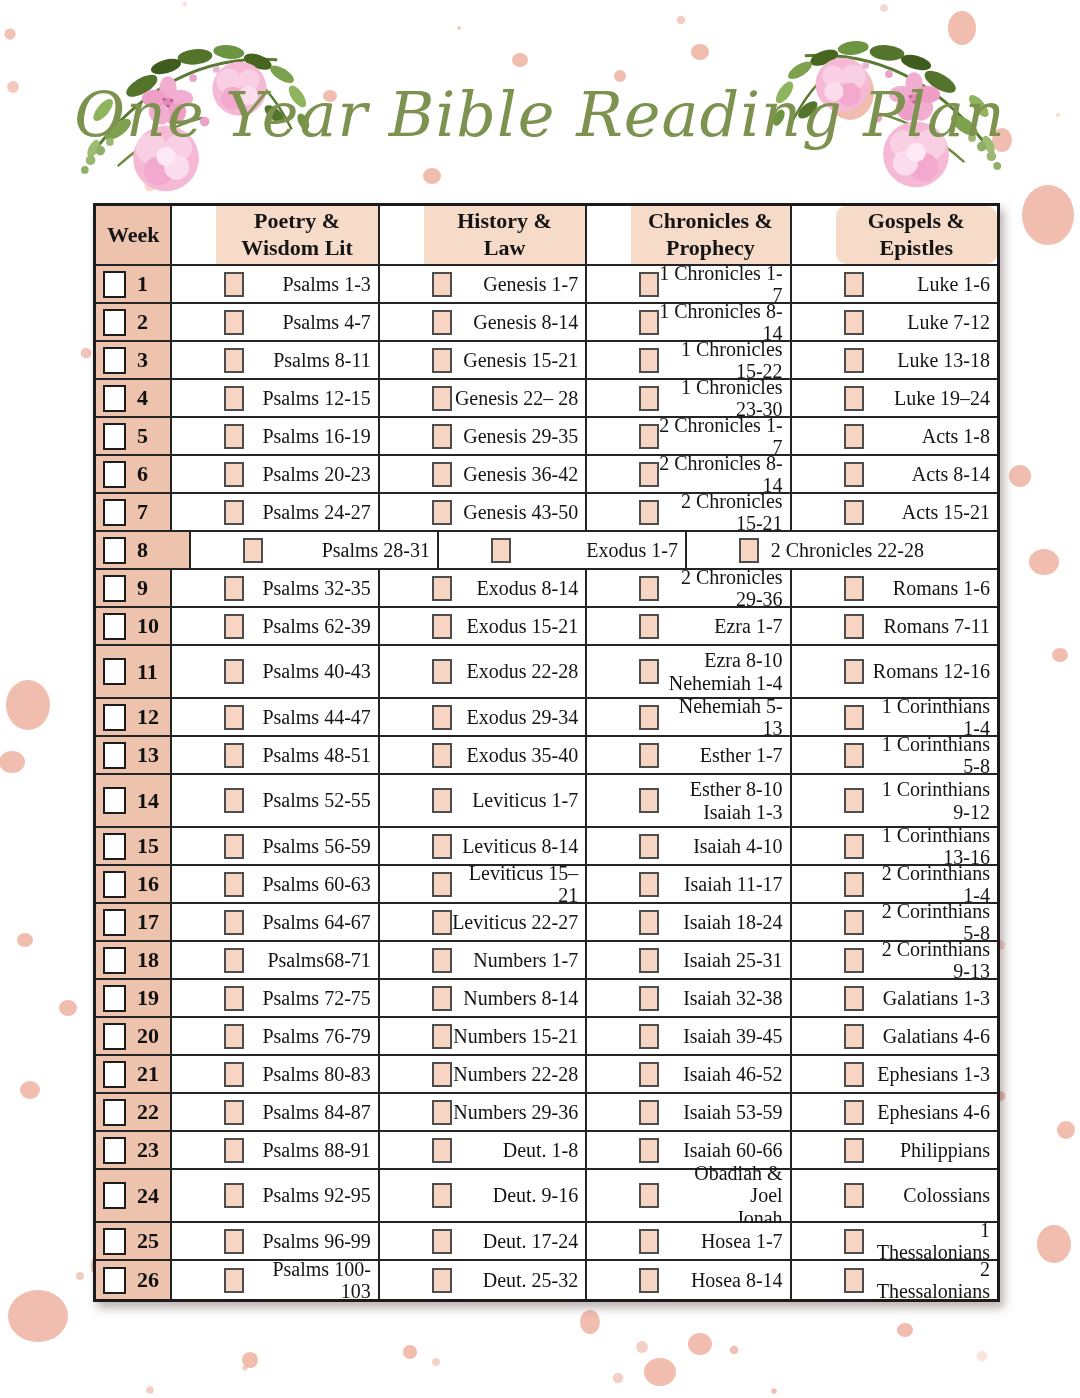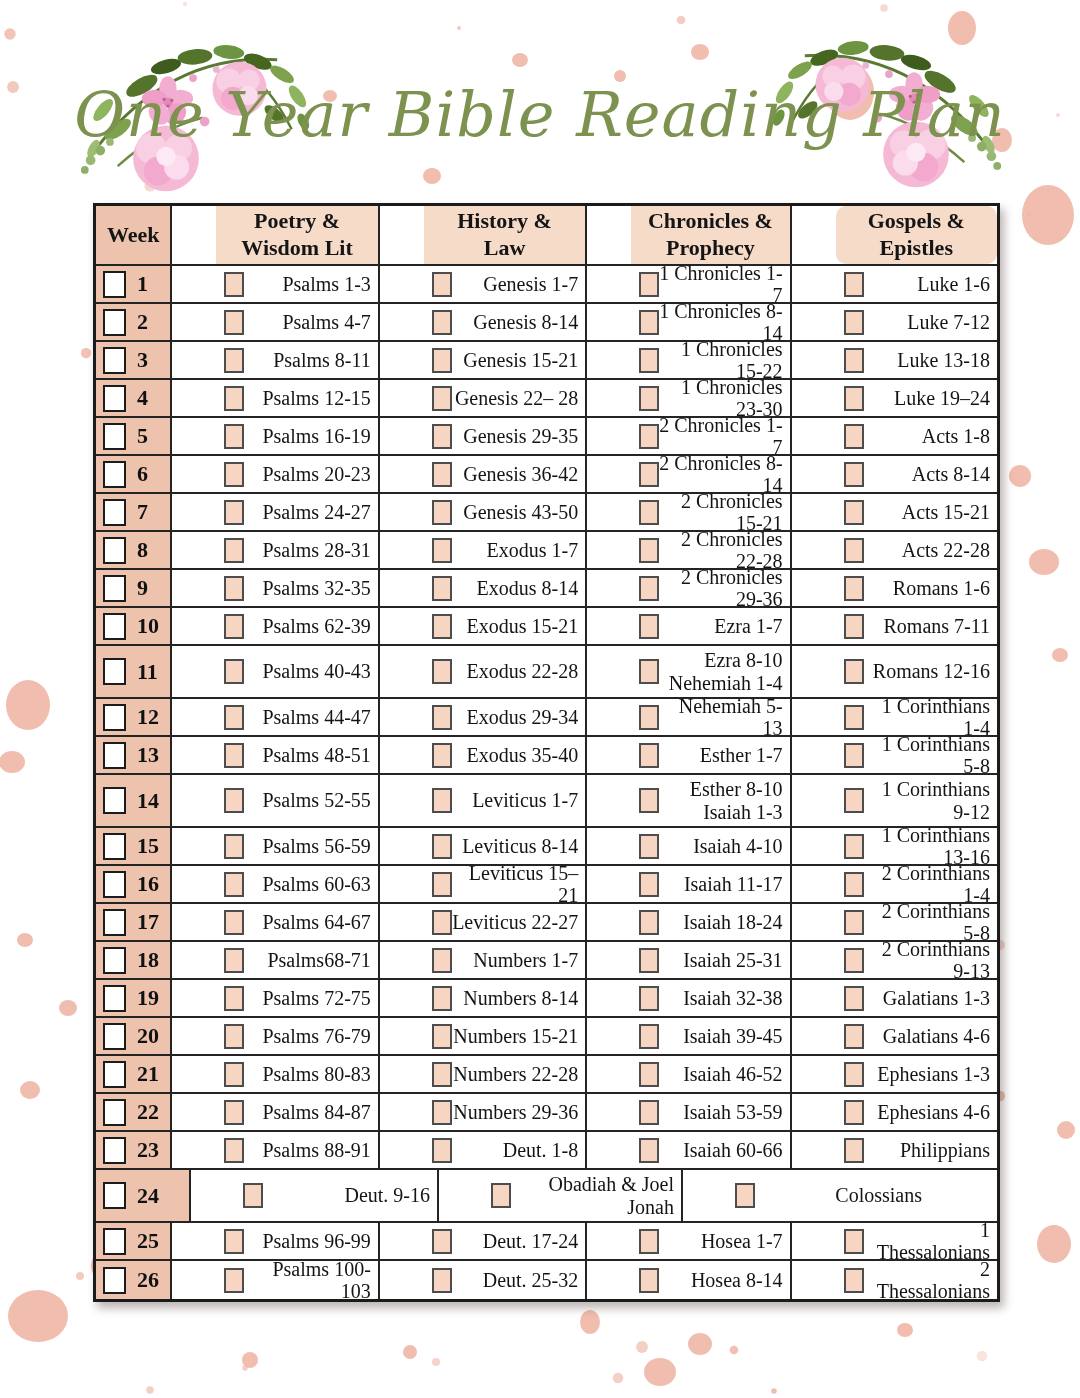--- a/index.html
+++ b/index.html
@@ -401,24 +401,20 @@
       <span class="rd-text">Psalms 28-31</span>
     </div>
     <div class="tcell c2 read-cell">
       <span class="rd-box"></span>
       <span class="rd-text">Exodus 1-7</span>
     </div>
     <div class="tcell c3 read-cell">
       <span class="rd-box"></span>
       <span class="rd-text">2 Chronicles 22-28</span>
     </div>
-    <div class="tcell c4 read-cell">
-      <span class="rd-box"></span>
-      <span class="rd-text">Acts 22-28</span>
-    </div>
   </div>
 
   <div class="trow">
     <div class="tcell c0 week-cell">
       <span class="wk-box"></span>
       <span class="wk-num">9</span>
     </div>
     <div class="tcell c1 read-cell">
       <span class="rd-box"></span>
       <span class="rd-text">Psalms 32-35</span>
@@ -759,20 +755,24 @@
       <span class="rd-box"></span>
       <span class="rd-text">Philippians</span>
     </div>
   </div>
 
   <div class="trow tall">
     <div class="tcell c0 week-cell">
       <span class="wk-box"></span>
       <span class="wk-num">24</span>
     </div>
+    <div class="tcell c1 read-cell">
+      <span class="rd-box"></span>
+      <span class="rd-text">Psalms 92-95</span>
+    </div>
     <div class="tcell c2 read-cell">
       <span class="rd-box"></span>
       <span class="rd-text">Deut. 9-16</span>
     </div>
     <div class="tcell c3 read-cell">
       <span class="rd-box"></span>
       <span class="rd-text">Obadiah &amp; Joel
 Jonah</span>
     </div>
     <div class="tcell c4 read-cell">

